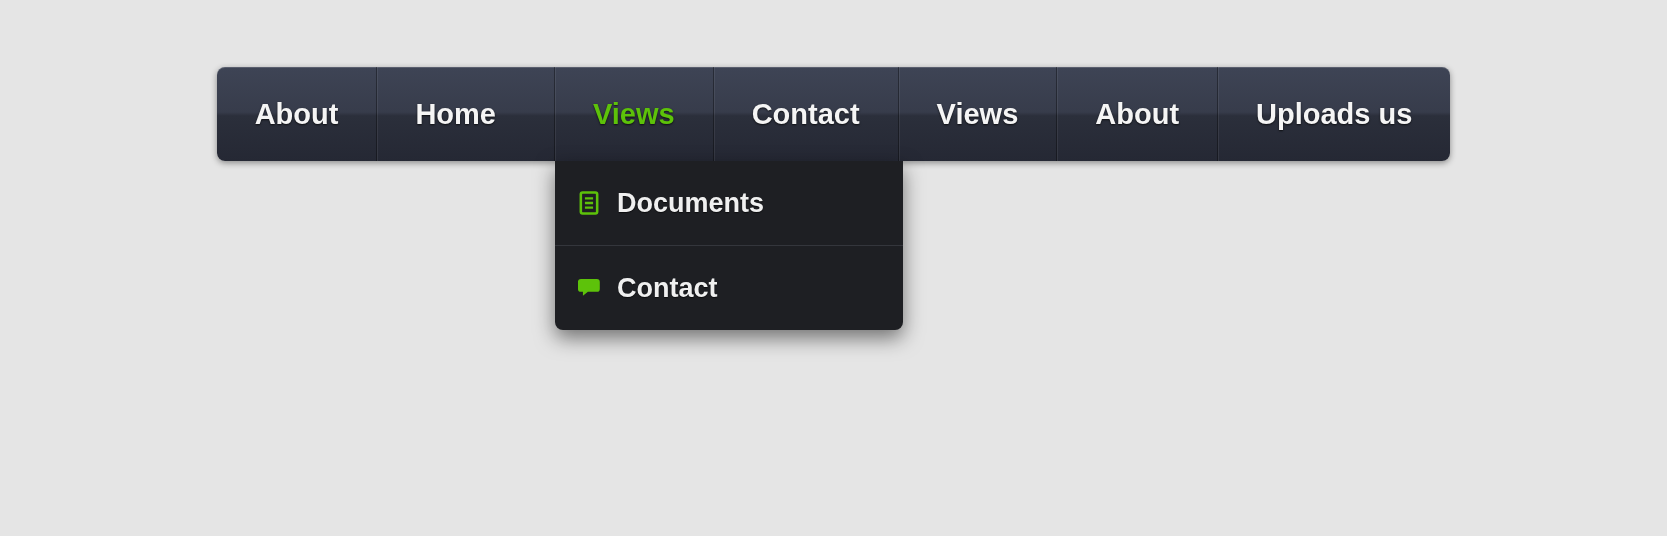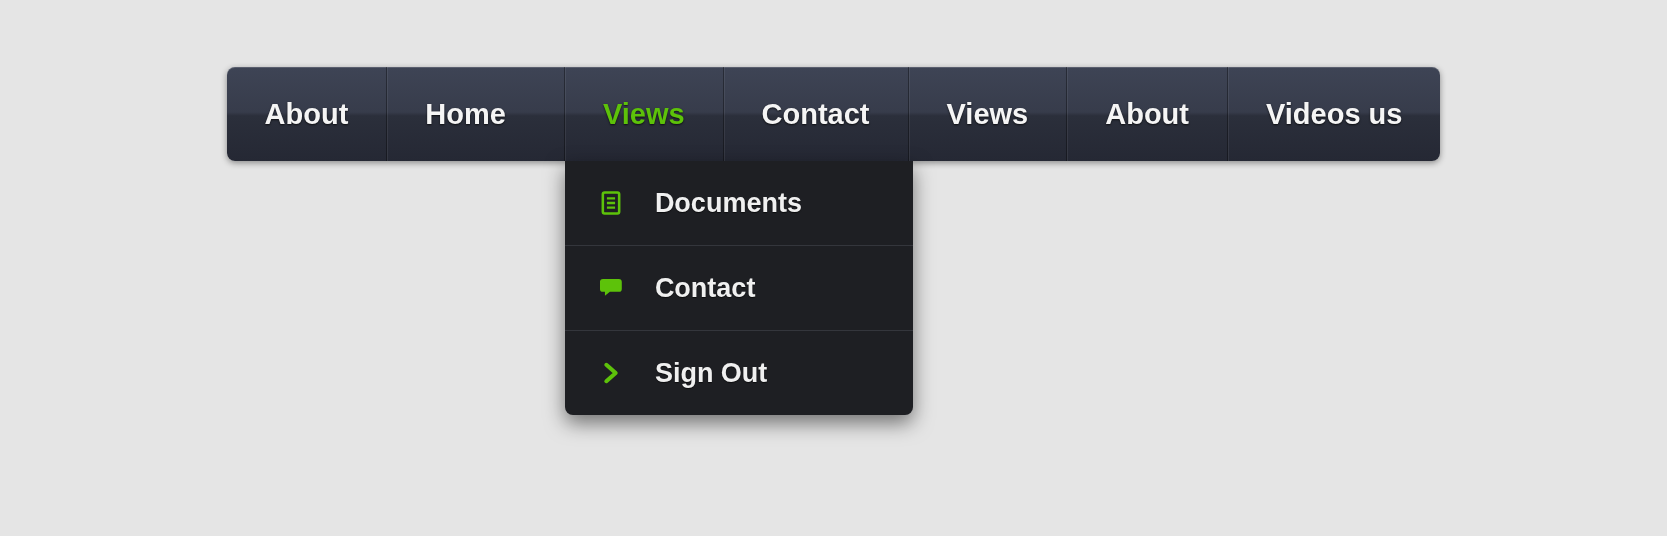--- a/index.html
+++ b/index.html
@@ -62,28 +62,28 @@
       width: 348px;
       background: #1e1f23;
       border-radius: 0 0 8px 8px;
       box-shadow: 0 8px 20px rgba(0,0,0,0.5);
       overflow: hidden;
     }
     
     .dropdown-item {
       display: flex;
       align-items: center;
-      padding: 26px 30px;
+      padding: 26px 18px;
       cursor: pointer;
       border-top: 1px solid #34363c;
       font-size: 27px;
       font-weight: bold;
       color: #f0f0f0;
       text-shadow: 0 1px 1px rgba(0,0,0,0.6);
-      gap: 28px;
+      gap: 12px;
     }
     
     .dropdown-item:first-child {
       border-top: none;
     }
     
     .dropdown-icon {
       width: 32px;
       height: 32px;
       display: flex;
@@ -124,36 +124,28 @@
           <span>Documents</span>
         </div>
         <div class="dropdown-item">
           <span class="dropdown-icon">
             <svg viewBox="0 0 24 24">
               <path d="M4 4 h16 a3 3 0 0 1 3 3 v7 a3 3 0 0 1 -3 3 h-9 l-5 4 v-4 h-2 a3 3 0 0 1 -3 -3 v-7 a3 3 0 0 1 3 -3 z" fill="#5dc20a" transform="scale(0.85) translate(2,1)"></path>
             </svg>
           </span>
           <span>Contact</span>
         </div>
-        <div class="dropdown-item">
-          <span class="dropdown-icon">
-            <svg viewBox="0 0 24 24" fill="none">
-              <path d="M8 5 L16 12 L8 19" stroke="#5dc20a" stroke-width="3.5" stroke-linecap="round" stroke-linejoin="round"></path>
-            </svg>
-          </span>
-          <span>Sign Out</span>
-        </div>
       </div>
     </div>
     <div class="nav-item">
       <span>Contact</span>
     </div>
     <div class="nav-item">
       <span>Views</span>
     </div>
     <div class="nav-item">
       <span>About</span>
     </div>
     <div class="nav-item">
-      <span>Videos us</span>
+      <span>Uploads us</span>
     </div>
   </nav>
 </div>
 
 </body></html>

